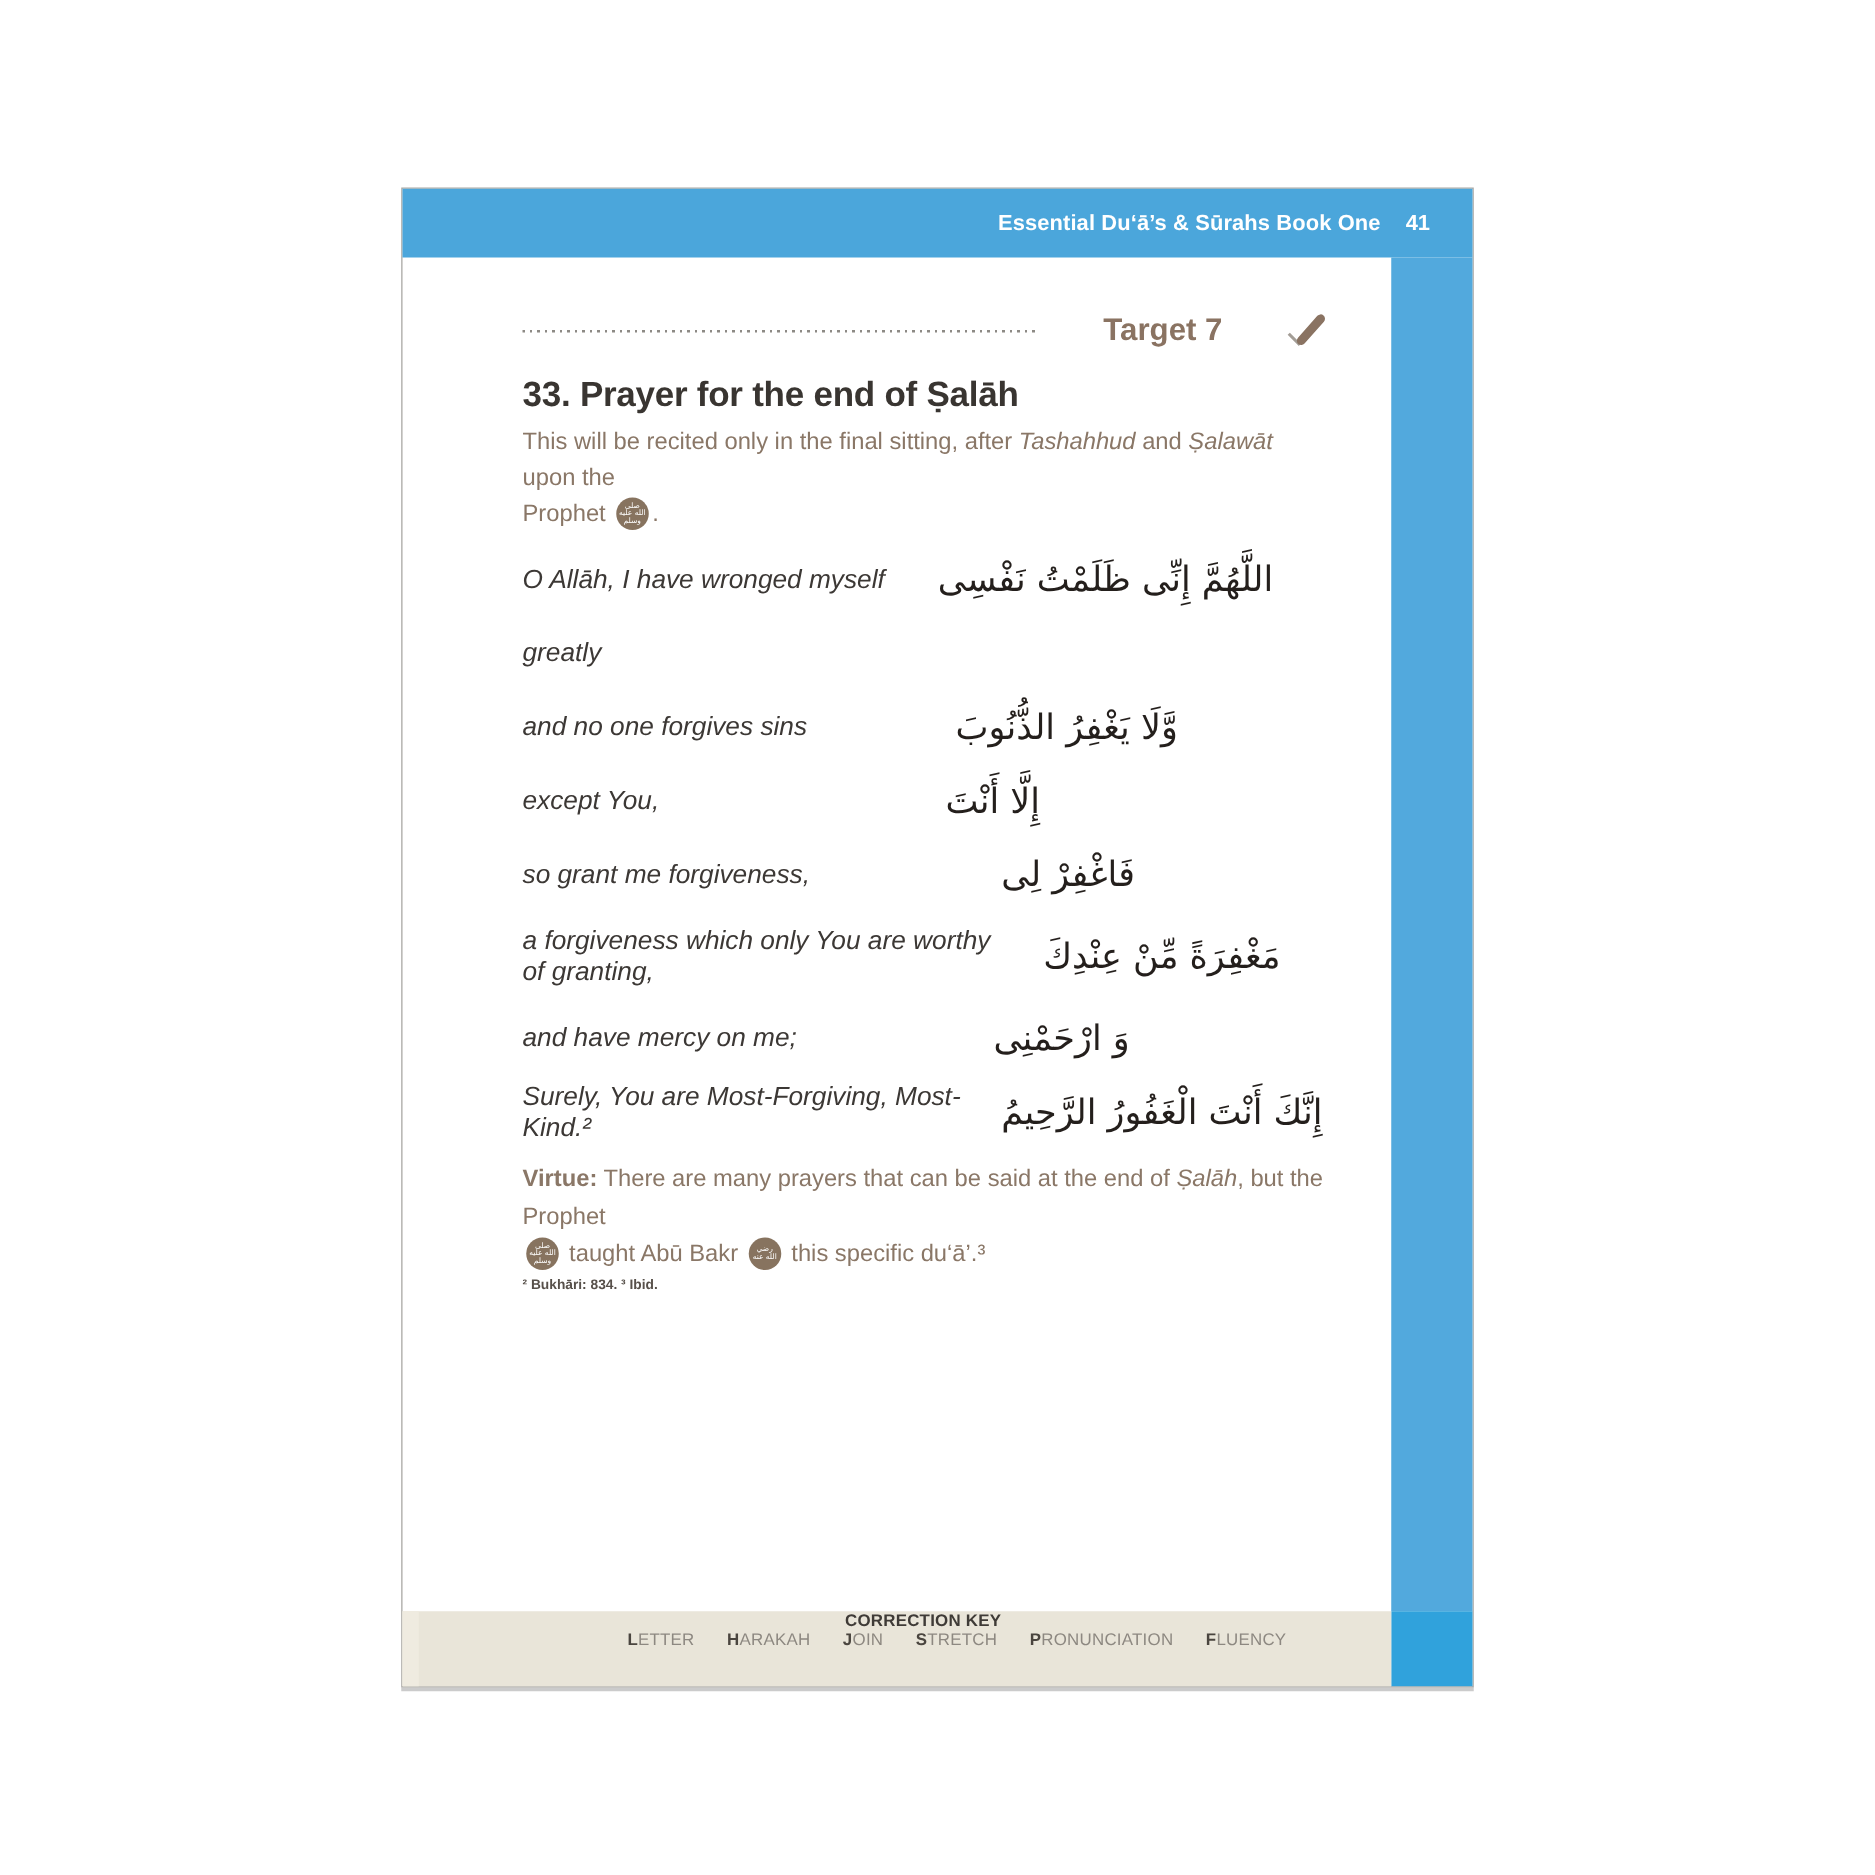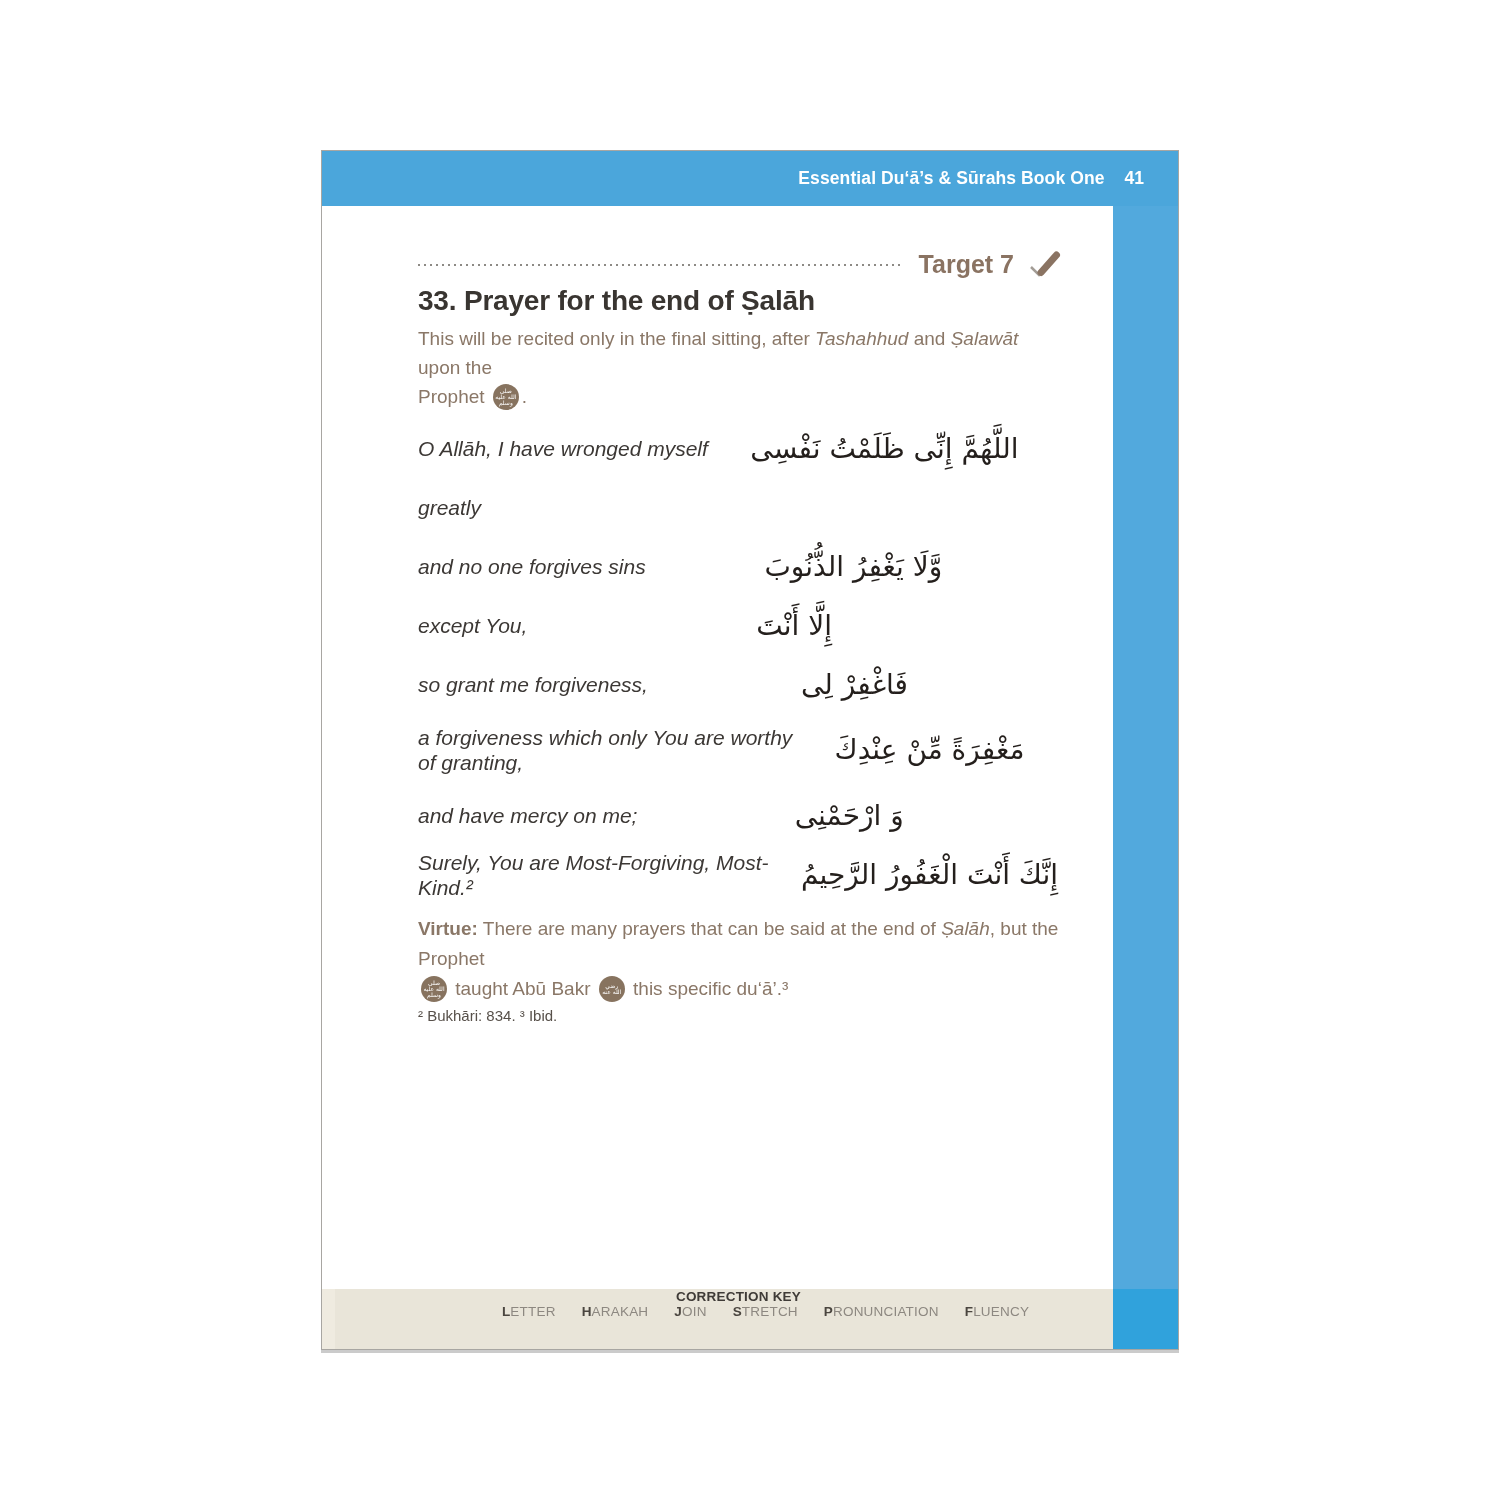--- a/index.html
+++ b/index.html
@@ -20,28 +20,28 @@
   .bod{position:relative;flex:1 1 auto;}
   .sidebar{position:absolute;top:0;right:0;bottom:60px;width:65px;background:#52a9dd;}
   .sidebar-foot{position:absolute;right:0;bottom:0;width:65px;height:60px;background:#30a2dc;}
   .footer-strip{position:absolute;left:0;right:65px;bottom:0;height:60px;background:#e9e5d9;
                 display:flex;align-items:center;padding-left:96px;box-sizing:border-box;flex-direction:column;}
   .footer-strip::before{content:"";position:absolute;left:0;top:0;bottom:0;width:13px;background:#efebe0;}
 
   .content{margin-right:65px;padding:43px 52px 0 96px;}
 
   
-  .target-row{display:flex;align-items:center;height:30px;}
+  .target-row{display:flex;align-items:center;height:30px;gap:36px;}
   .leader{flex:1;height:2px;align-self:center;margin-top:2px;
           background-image:repeating-linear-gradient(to right,#8d8a85 0 2px,transparent 2px 6px);}
   .target-label{color:#8a7362;font-weight:bold;font-size:25px;margin-left:17px;white-space:nowrap;}
   .check{margin-left:13px;flex:0 0 auto;}
 
   
-  .heading{margin-top:6px;font-size:28px;font-weight:bold;color:#393531;letter-spacing:-.2px;}
+  .heading{margin-top:21px;font-size:28px;font-weight:bold;color:#393531;letter-spacing:-.2px;}
   .intro{margin-top:7px;font-size:19px;line-height:29px;color:#8a7767;}
   .i{font-style:italic}
   .b{font-weight:bold}
 
   
   .badge{display:inline-flex;flex-direction:column;justify-content:center;align-items:center;
          width:26px;height:26px;border-radius:50%;background:#87735f;vertical-align:middle;
          margin:0 3px;position:relative;top:-1px;overflow:hidden;flex:0 0 auto;}
   .badge span{color:#fff;font-size:6px;line-height:6px;font-family:"DejaVu Sans",sans-serif;
               direction:rtl;white-space:nowrap;}
@@ -50,21 +50,21 @@
   .dua-rows{margin-top:8px;}
   .dua-row{display:flex;align-items:center;min-height:59px;}
   .dua-row.tall{min-height:72px;}
   .dua-row .en{font-style:italic;font-size:21px;color:#3c3835;max-width:380px;line-height:25px;
                flex:0 0 auto;}
   .dua-row .ar{flex:1;text-align:center;font-family:"DejaVu Sans",sans-serif;font-size:28px;
                color:#241f1c;line-height:1.35;}
 
   
   .virtue{margin-top:10px;font-size:19px;line-height:30px;color:#8a7767;}
-  .footnote{margin-top:3px;font-size:15px;font-weight:normal;color:#57504a;}
+  .footnote{margin-top:3px;font-size:11px;font-weight:bold;color:#57504a;}
 
   
   .key-label{font-size:13.5px;font-weight:bold;color:#3f3b37;letter-spacing:.2px;margin-right:54px;}
   .fitems{display:flex;gap:26px;align-items:center;}
   .fitem{font-size:13.5px;letter-spacing:.2px;color:#8d8press881;}
   .fitem b{color:#4a453f;font-weight:bold;}
   .fitem span{color:#8d8881;}
 </style>
 </head>
 <body>

